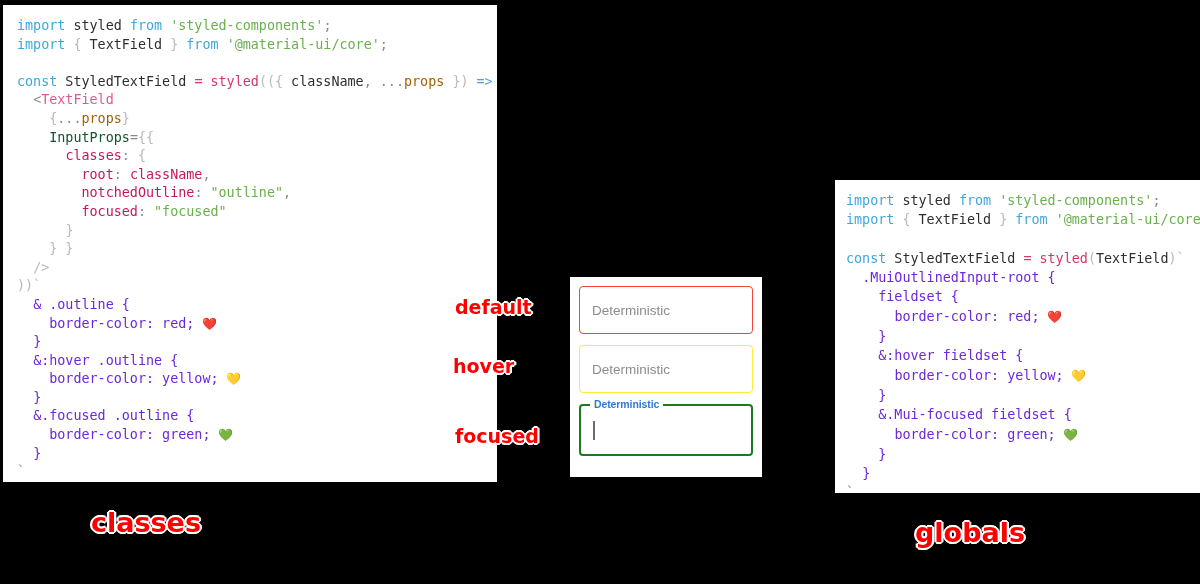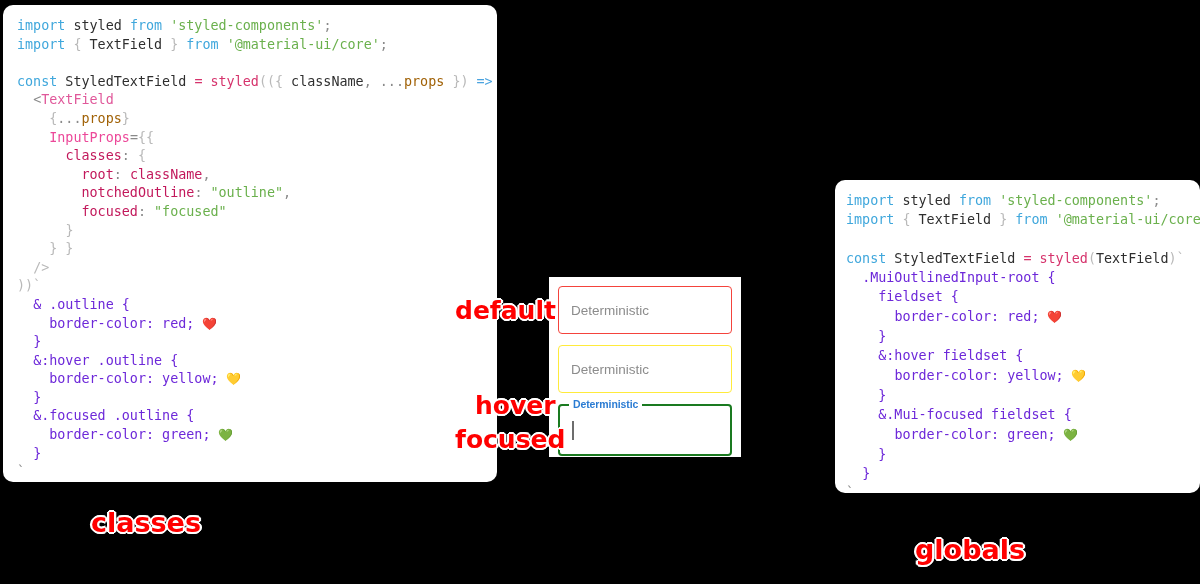--- a/index.html
+++ b/index.html
@@ -16,21 +16,20 @@
   }
 
   
   .code-panel {
     position: absolute;
     background: #ffffff;
     box-sizing: border-box;
     font-family: "DejaVu Sans Mono", "Liberation Mono", monospace;
     white-space: pre;
     overflow: hidden;
-    border-radius: 10px;
   }
   #panel-classes {
     left: 3px;
     top: 5px;
     width: 494px;
     height: 477px;
     padding: 12px 0 0 14px;
     font-size: 13.4px;
     line-height: 18.6px;
   }
@@ -48,34 +47,34 @@
   }
 
   
   .tk-kw      { color: #3fa7dc; }           
   .tk-plain   { color: #2e2e2e; }           
   .tk-str     { color: #6ab04c; }           
   .tk-punc    { color: #b9b9b9; }           
   .tk-punc2   { color: #8a8a8a; }           
   .tk-fn      { color: #d6336c; }           
   .tk-tag     { color: #e0589a; }           
-  .tk-prop    { color: #ec4899; }           
+  .tk-prop    { color: #14532d; }           
   .tk-key     { color: #c2185b; }           
   .tk-sel     { color: #6d28d9; }           
   .tk-var     { color: #a16207; }
   .tk-arrow   { color: #4aa3df; }
   .emoji      { font-family: "DejaVu Sans", sans-serif; font-size: 12px; }
 
   
   #panel-preview {
     position: absolute;
-    left: 549px;
+    left: 570px;
     top: 277px;
     width: 192px;
-    height: 180px;
+    height: 200px;
     background: #ffffff;
     box-sizing: border-box;
     padding: 7px 9px;
   }
   .tf {
     position: relative;
     box-sizing: border-box;
     height: 48px;
     border-radius: 4px;
     background: #ffffff;
@@ -125,27 +124,27 @@
     position: absolute;
     color: #ff0000;
     font-family: "DejaVu Sans", sans-serif;
     font-weight: bold;
     white-space: nowrap;
     text-shadow:
        1.6px 0 0 #fff, -1.6px 0 0 #fff, 0 1.6px 0 #fff, 0 -1.6px 0 #fff,
        1.2px 1.2px 0 #fff, -1.2px 1.2px 0 #fff, 1.2px -1.2px 0 #fff, -1.2px -1.2px 0 #fff,
        2.2px 0 0 #fff, -2.2px 0 0 #fff, 0 2.2px 0 #fff, 0 -2.2px 0 #fff;
   }
-  .annot-state { font-size: 25px; }
+  .annot-state { font-size: 19px; }
   .annot-title { font-size: 27px; }
   #annot-default  { left: 455px; top: 296px; }
-  #annot-hover    { left: 475px; top: 355px; margin-top: 36px; }
+  #annot-hover    { left: 453px; top: 355px; }
   #annot-focused  { left: 455px; top: 425px; }
   #annot-classes  { left: 91px;  top: 507px; }
-  #annot-globals  { left: 915px; top: 534px; }
+  #annot-globals  { left: 915px; top: 517px; }
 </style>
 </head>
 <body>
 
 <div class="code-panel" id="panel-classes"><div class="code-line"><span class="tk-kw">import</span><span class="tk-plain"> </span><span class="tk-plain">styled</span><span class="tk-plain"> </span><span class="tk-kw">from</span><span class="tk-plain"> </span><span class="tk-str">'styled-components'</span><span class="tk-punc2">;</span></div><div class="code-line"><span class="tk-kw">import</span><span class="tk-plain"> </span><span class="tk-punc">{</span><span class="tk-plain"> TextField </span><span class="tk-punc">}</span><span class="tk-plain"> </span><span class="tk-kw">from</span><span class="tk-plain"> </span><span class="tk-str">'@material-ui/core'</span><span class="tk-punc2">;</span></div><div class="code-line">&nbsp;</div><div class="code-line"><span class="tk-kw">const</span><span class="tk-plain"> StyledTextField </span><span class="tk-fn">=</span><span class="tk-plain"> </span><span class="tk-fn">styled</span><span class="tk-punc">((</span><span class="tk-punc">{</span><span class="tk-plain"> className</span><span class="tk-punc2">,</span><span class="tk-plain"> </span><span class="tk-punc2">...</span><span class="tk-var">props </span><span class="tk-punc">})</span><span class="tk-plain"> </span><span class="tk-arrow">=&gt;</span><span class="tk-plain"> </span></div><div class="code-line"><span class="tk-plain">  </span><span class="tk-punc2">&lt;</span><span class="tk-tag">TextField</span></div><div class="code-line"><span class="tk-plain">    </span><span class="tk-punc">{</span><span class="tk-punc2">...</span><span class="tk-var">props</span><span class="tk-punc">}</span></div><div class="code-line"><span class="tk-plain">    </span><span class="tk-prop">InputProps</span><span class="tk-punc2">=</span><span class="tk-punc">{{</span></div><div class="code-line"><span class="tk-plain">      </span><span class="tk-key">classes</span><span class="tk-punc2">:</span><span class="tk-plain"> </span><span class="tk-punc">{</span></div><div class="code-line"><span class="tk-plain">        </span><span class="tk-key">root</span><span class="tk-punc2">:</span><span class="tk-plain"> </span><span class="tk-key">className</span><span class="tk-punc2">,</span></div><div class="code-line"><span class="tk-plain">        </span><span class="tk-key">notchedOutline</span><span class="tk-punc2">:</span><span class="tk-plain"> </span><span class="tk-str">"outline"</span><span class="tk-punc2">,</span></div><div class="code-line"><span class="tk-plain">        </span><span class="tk-key">focused</span><span class="tk-punc2">:</span><span class="tk-plain"> </span><span class="tk-str">"focused"</span></div><div class="code-line"><span class="tk-plain">      </span><span class="tk-punc">}</span></div><div class="code-line"><span class="tk-plain">    </span><span class="tk-punc">} }</span></div><div class="code-line"><span class="tk-plain">  </span><span class="tk-punc">/&gt;</span></div><div class="code-line"><span class="tk-punc">))`</span></div><div class="code-line"><span class="tk-plain">  </span><span class="tk-sel">&amp; .outline {</span></div><div class="code-line"><span class="tk-plain">    </span><span class="tk-sel">border-color: red; </span><span class="emoji">❤️</span></div><div class="code-line"><span class="tk-plain">  </span><span class="tk-sel">}</span></div><div class="code-line"><span class="tk-plain">  </span><span class="tk-sel">&amp;:hover .outline {</span></div><div class="code-line"><span class="tk-plain">    </span><span class="tk-sel">border-color: yellow; </span><span class="emoji">💛</span></div><div class="code-line"><span class="tk-plain">  </span><span class="tk-sel">}</span></div><div class="code-line"><span class="tk-plain">  </span><span class="tk-sel">&amp;.focused .outline {</span></div><div class="code-line"><span class="tk-plain">    </span><span class="tk-sel">border-color: green; </span><span class="emoji">💚</span></div><div class="code-line"><span class="tk-plain">  </span><span class="tk-sel">}</span></div><div class="code-line"><span class="tk-punc2">`</span></div><div class="code-line"></div></div>
 
 <div id="panel-preview">
 
   <div class="tf" id="tf-default" style="border-color: rgb(244, 67, 60);">
     <span class="tf-placeholder">Deterministic</span>

